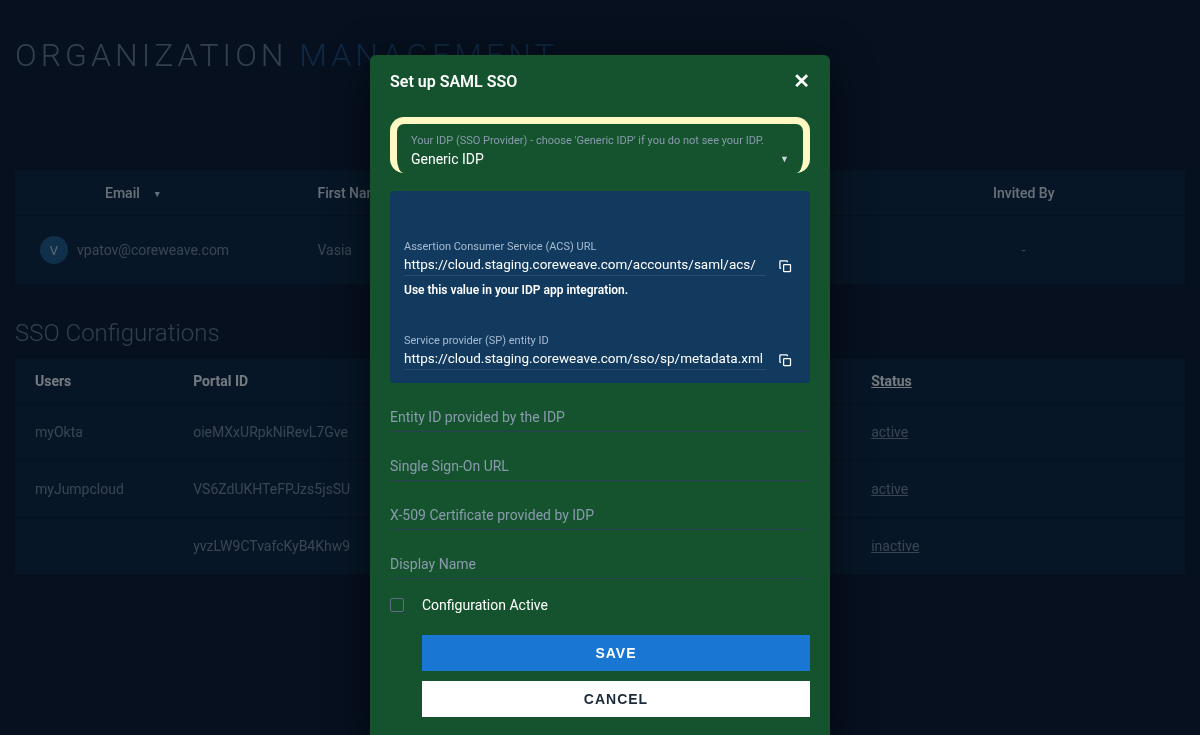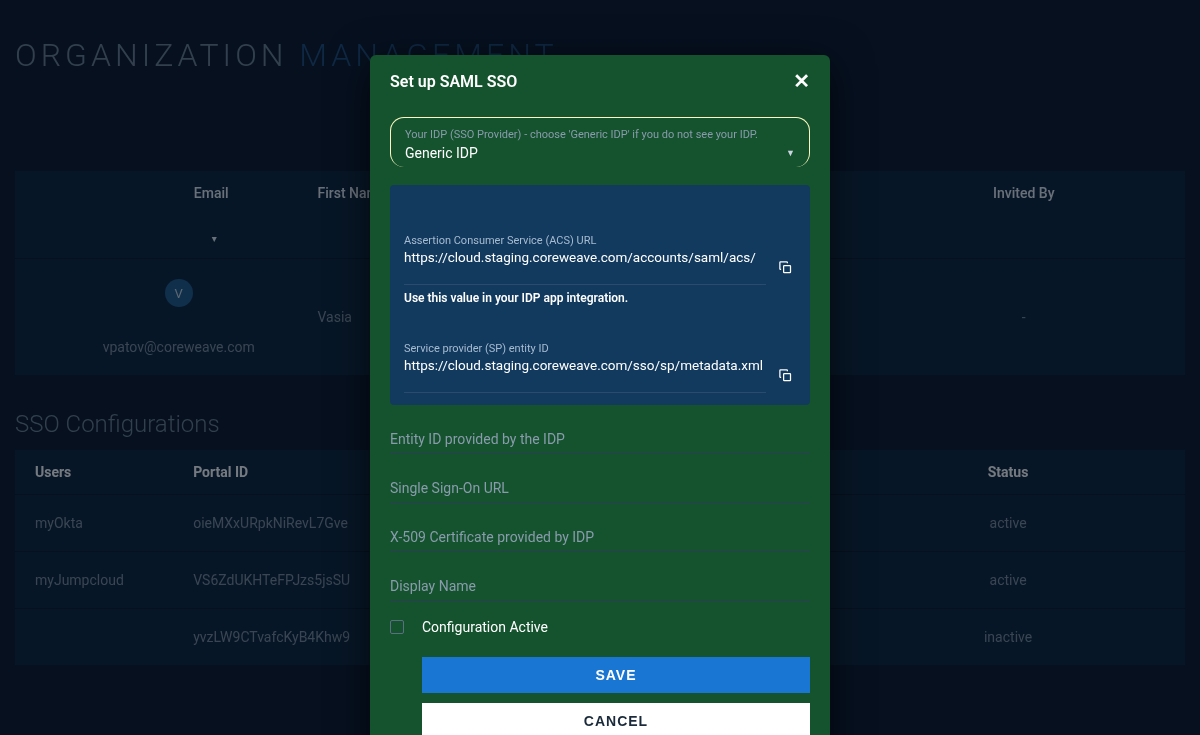--- a/index.html
+++ b/index.html
@@ -59,21 +59,21 @@
       color: #e2e8f0;
     }
     .table-row {
       display: flex;
       padding: 20px;
       align-items: center;
       font-size: 14px;
       color: #7a8a9a;
       border-top: 1px solid #0a1628;
     }
-    .users-table .col-email { width: 25%; display: flex; align-items: center; gap: 32px; padding-left: 5px; flex-direction: column;}
+    .users-table .col-email { width: 25%; display: flex; align-items: center; gap: 9px; padding-left: 5px;}
     .users-table .col-firstname { width: 15%; }
     .users-table .col-lastname { width: 15%; }
     .users-table .col-date { width: 20%; }
     .users-table .col-invited { width: 25%; text-align: center; }
     .users-table .table-header .col-email { padding-left: 70px; }
     .avatar {
       width: 28px;
       height: 28px;
       border-radius: 50%;
       background: #1d5a8a;
@@ -87,21 +87,21 @@
     .sort-caret {
       margin-left: 6px;
       font-size: 10px;
     }
     .sso-section {
       margin-top: 35px;
     }
     .sso-table .col-name { width: 14%; }
     .sso-table .col-portal { width: 23%; }
     .sso-table .col-id { width: 37%; }
-    .sso-table .col-status { width: 26%; text-align: center; padding-right: 20px;}
+    .sso-table .col-status { width: 26%; text-align: left; padding-right: 20px; text-decoration: underline;}
     .sso-table .table-header { font-weight: 700; color: #fff; }
 
     
     .modal-overlay {
       position: absolute;
       inset: 0;
       background: rgba(4, 13, 24, 0.55);
       display: flex;
       justify-content: center;
       align-items: flex-start;
@@ -133,21 +133,21 @@
     }
     .modal-body {
       padding: 10px 20px 8px 20px;
     }
     .field-group {
       margin-bottom: 12px;
       border-bottom: 1px solid #2a3f56;
       padding-bottom: 4px;
     }
     .field-group.highlighted {
-      border: 1px solid #fef9c3;
+      border: 7px solid #fef9c3;
       border-radius: 14px;
       padding: 10px 14px 6px 14px;
       margin-bottom: 18px;
     }
     .field-group.no-border {
       border-bottom: none;
     }
     .field-label-small {
       font-size: 11px;
       color: #8a9bad;
@@ -188,21 +188,21 @@
       justify-content: space-between;
       gap: 8px;
     }
     .helper-value {
       font-size: 13.5px;
       color: #fff;
       white-space: nowrap;
       overflow: hidden;
       text-overflow: ellipsis;
       border-bottom: 1px solid #2a4b6e;
-      padding-bottom: 19px;
+      padding-bottom: 3px;
       flex: 1;
     }
     .copy-icon {
       display: inline-flex;
       align-items: center;
       justify-content: center;
       width: 22px;
       height: 22px;
       color: #fff;
       flex-shrink: 0;

